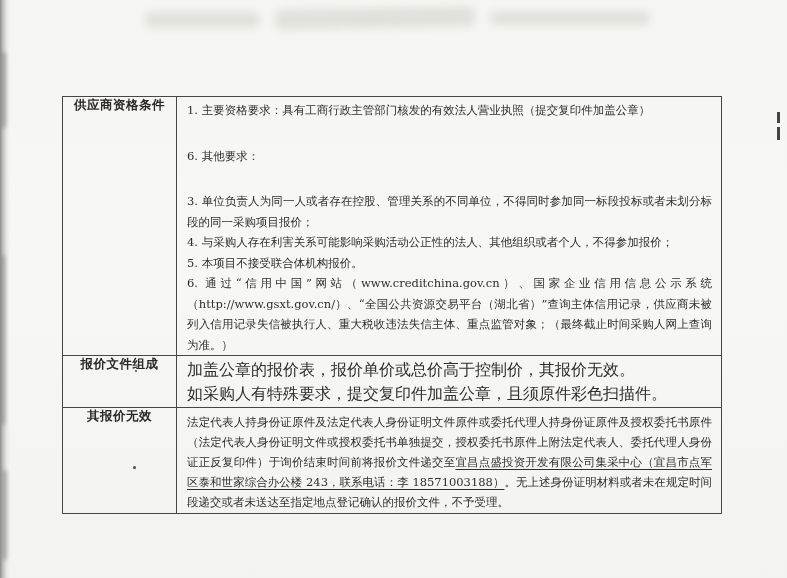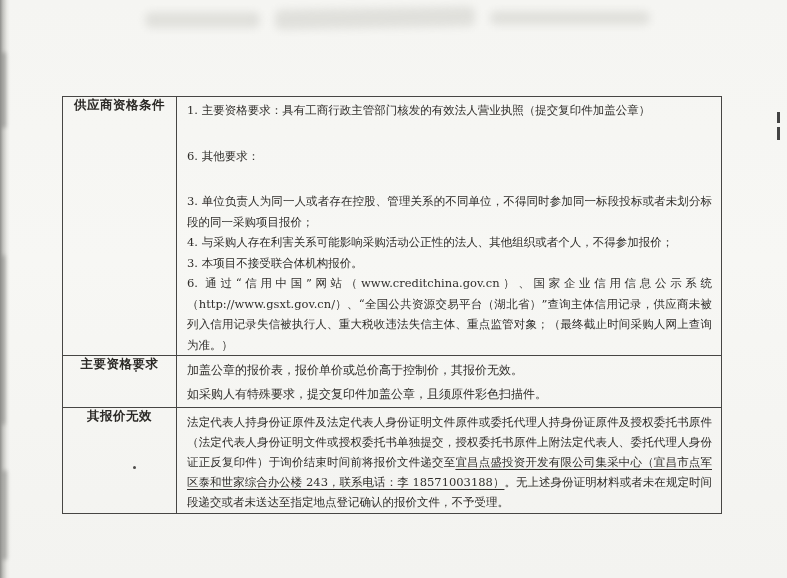--- a/index.html
+++ b/index.html
@@ -53,21 +53,21 @@
   td.content {
     padding: 3px 9px 0 10px;
     font-size: 11.5px; line-height: 20.5px;
     text-align: justify; color: #302e2b;
   }
   tr.r1 { height: 234px; }
   tr.r2 { height: 52px; }
   tr.r3 { height: 106px; }
   tr.r1 p { margin: 0; }
   tr.r1 p.sp { margin-bottom: 25px; }
-  tr.r2 td.content { font-size: 12px; line-height: 24px; padding-top: 2px; text-align: left; }
+  tr.r2 td.content { font-size: 16px; line-height: 24px; padding-top: 2px; text-align: left; }
   tr.r2 p { margin: 0; }
   tr.r3 td.content { font-size: 11.5px; line-height: 20px; padding-top: 4px; }
   .u { text-decoration: underline; text-underline-offset: 2.5px; }
 </style>
 </head>
 <body>
 
 <div class="scan-page">
   <div class="edge-left"></div>
   <div class="smudge sm1"></div>
@@ -85,26 +85,26 @@
 
   <table class="doc">
     <tbody>
         <tr class="r1">
       <td class="label">供应商资格条件</td>
       <td class="content">
         <p class="sp">1. 主要资格要求：具有工商行政主管部门核发的有效法人营业执照（提交复印件加盖公章）</p>
         <p class="sp">6. 其他要求：</p>
         <p>3. 单位负责人为同一人或者存在控股、管理关系的不同单位，不得同时参加同一标段投标或者未划分标段的同一采购项目报价；</p>
         <p>4. 与采购人存在利害关系可能影响采购活动公正性的法人、其他组织或者个人，不得参加报价；</p>
-        <p>3. 本项目不接受联合体机构报价。</p>
+        <p>5. 本项目不接受联合体机构报价。</p>
         <p>6. 通过“信用中国”网站（www.creditchina.gov.cn）、国家企业信用信息公示系统（http://www.gsxt.gov.cn/）、“全国公共资源交易平台（湖北省）”查询主体信用记录，供应商未被列入信用记录失信被执行人、重大税收违法失信主体、重点监管对象；（最终截止时间采购人网上查询为准。）</p>
       </td>
     </tr>
     <tr class="r2">
-      <td class="label">主要资格要求</td>
+      <td class="label">报价文件组成</td>
       <td class="content">
         <p>加盖公章的报价表，报价单价或总价高于控制价，其报价无效。</p>
         <p>如采购人有特殊要求，提交复印件加盖公章，且须原件彩色扫描件。</p>
       </td>
     </tr>
     <tr class="r3">
       <td class="label">其报价无效</td>
       <td class="content"><span>法定代表人持身份证原件及法定代表人身份证明文件原件或委托代理人持身份证原件及授权委托书原件（法定代表人身份证明文件或授权委托书单独提交，授权委托书原件上附法定代表人、委托代理人身份证正反复印件）于询价结束时间前将报价文件递交至</span><span class="u">宜昌点盛投资开发有限公司集采中心（宜昌市点军区泰和世家综合办公楼 243，联系电话：李 18571003188）</span><span>。无上述身份证明材料或者未在规定时间段递交或者未送达至指定地点登记确认的报价文件，不予受理。</span></td>
     </tr>
   </tbody>

